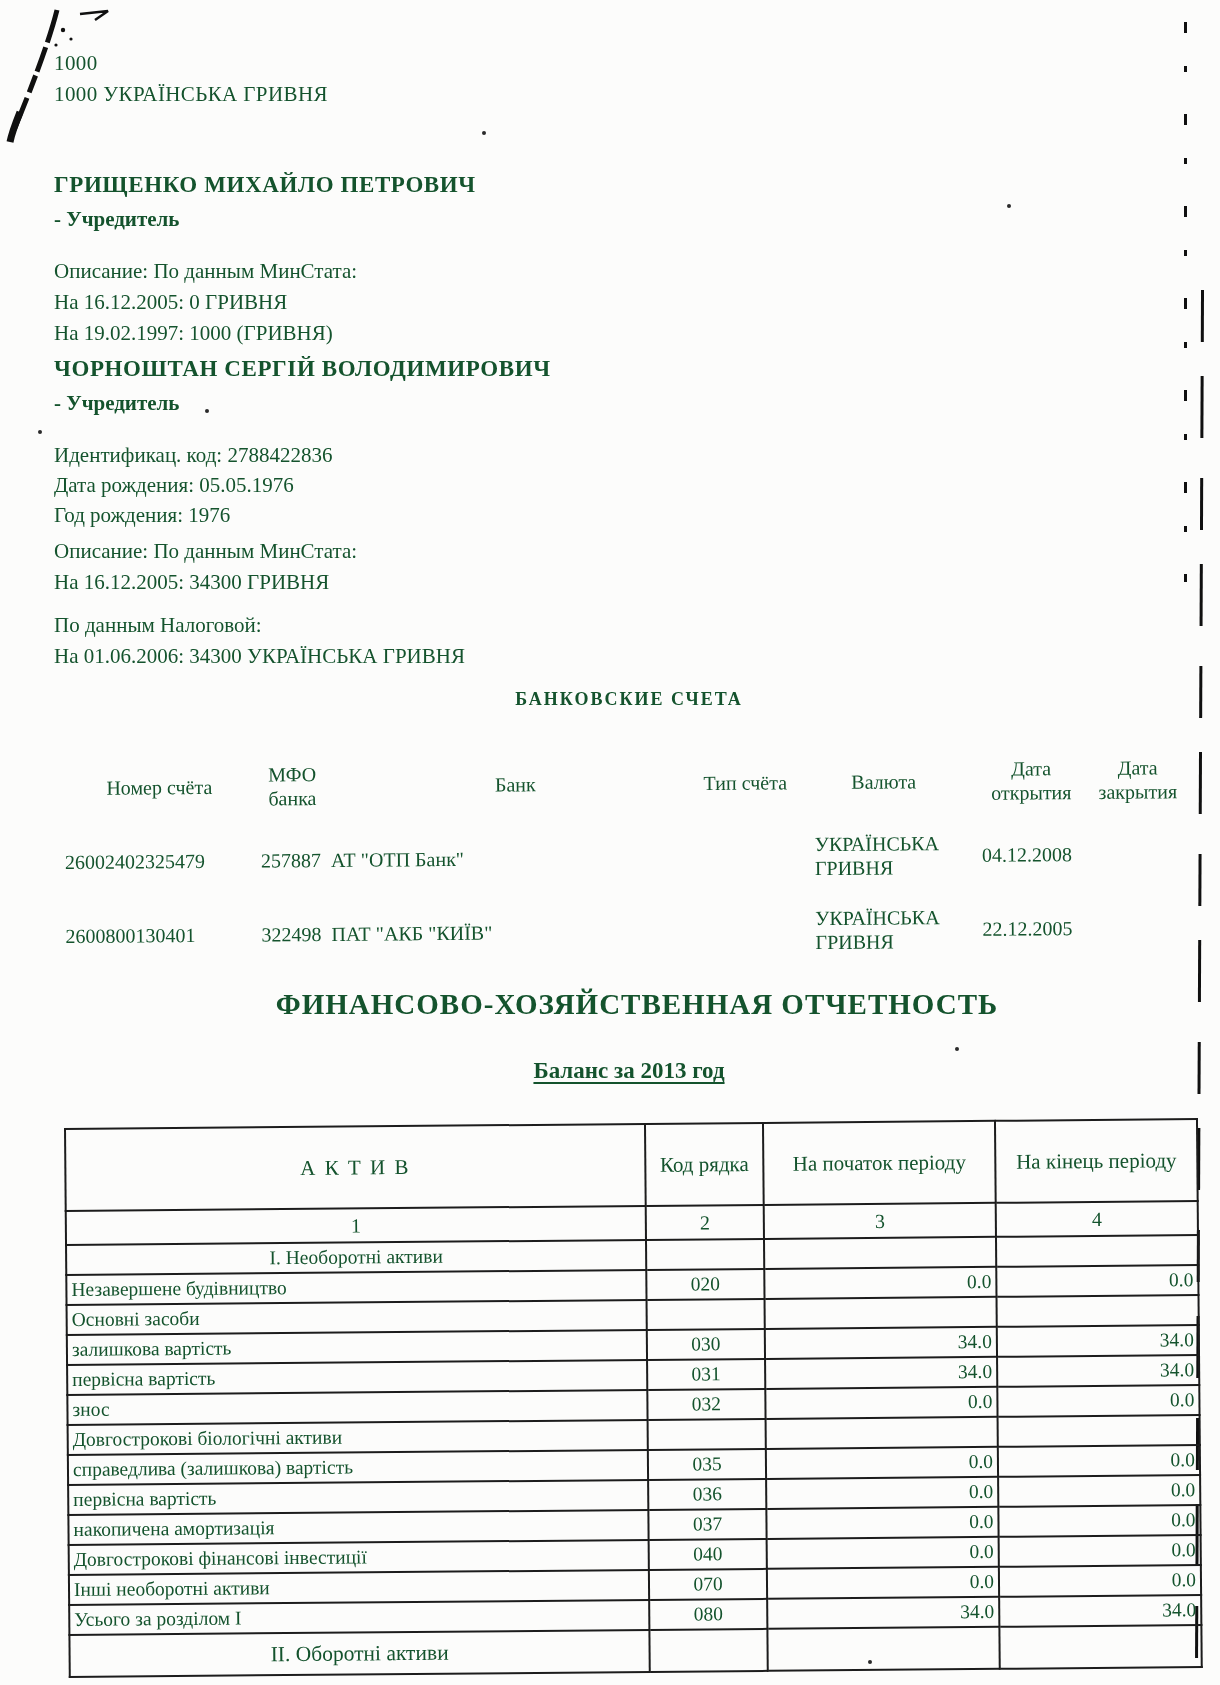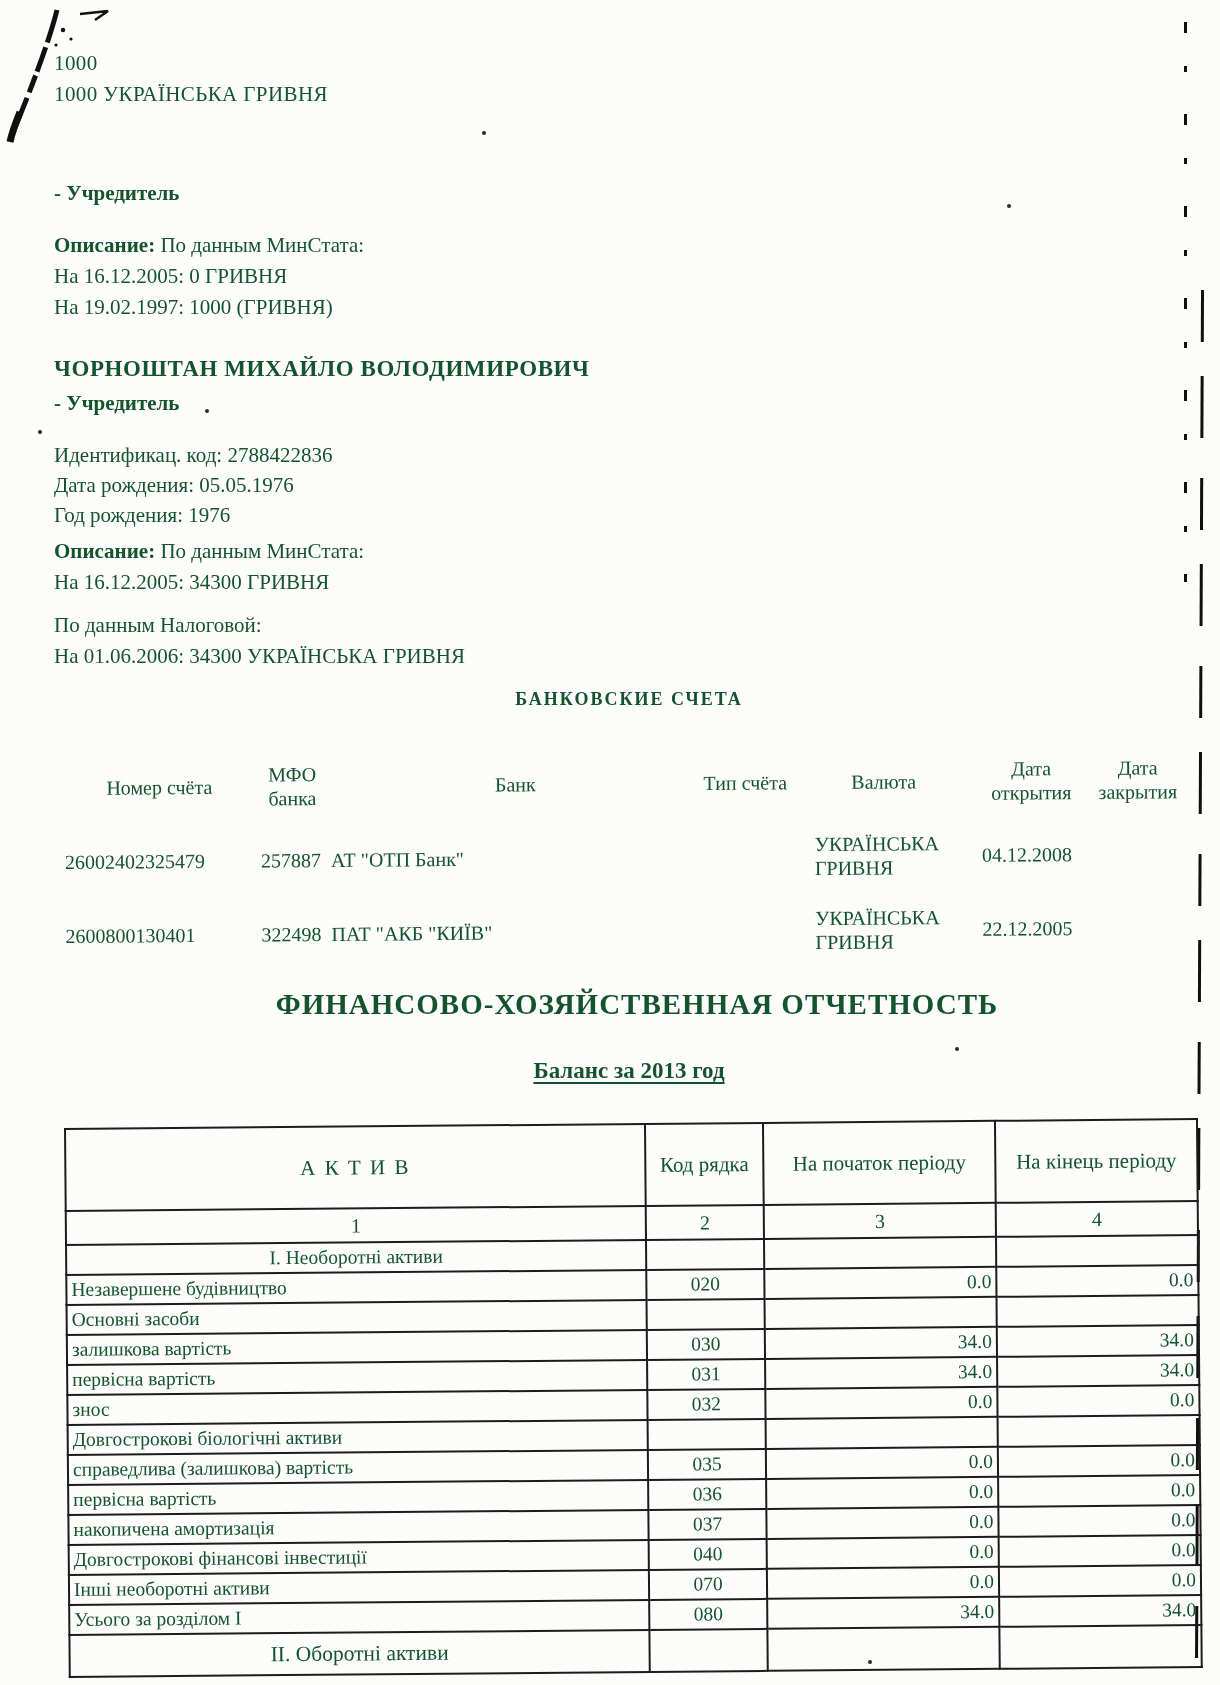--- a/index.html
+++ b/index.html
@@ -2,21 +2,21 @@
 <html><head>
 <meta charset="utf-8">
 <style>
   html,body { margin:0; padding:0; background:#e8e8e8; }
   .page {
     position:relative; width:1220px; height:1685px; margin:0 auto;
     background:#fcfcfb; color:#14532d; overflow:hidden;
     font-family:"Liberation Serif","DejaVu Serif",serif;
   }
   .abs { position:absolute; }
-  .b { font-weight:bold; }
+  .b { font-weight:normal; }
   
   .codes { left:54px; top:48px; font-size:21px; line-height:31px; letter-spacing:0.4px; }
   
   .founder-name { font-size:23px; font-weight:bold; letter-spacing:0.6px; white-space:nowrap; }
   .founder-role { font-size:21px; font-weight:bold; margin-top:9px; }
   .f1 { left:54px; top:172px; }
   .f2 { left:54px; top:356px; }
   .plain { font-size:21px; line-height:30px; }
   .desc { margin-top:24px; font-size:21px; line-height:31px; }
   .f2 .details { margin-top:24px; }
@@ -93,30 +93,31 @@
   <div class="abs dot" style="left:955px;top:1047px"></div>
   <div class="abs dot" style="left:868px;top:1660px"></div>
   <div class="abs dot" style="left:38px;top:430px"></div>
 
   <div class="abs codes">
     <div>1000</div>
     <div>1000 УКРАЇНСЬКА ГРИВНЯ</div>
   </div>
 
   <div class="abs f1">
+    <div class="founder-name">ГРИЩЕНКО МИХАЙЛО ПЕТРОВИЧ</div>
     <div class="founder-role">- Учредитель</div>
     <div class="desc">
       <div><span class="b">Описание:</span> <span>По данным МинСтата:</span></div>
       <div>На 16.12.2005: 0 ГРИВНЯ</div>
       <div>На 19.02.1997: 1000 (ГРИВНЯ)</div>
     </div>
   </div>
 
   <div class="abs f2">
-    <div class="founder-name">ЧОРНОШТАН МИХАЙЛО ВОЛОДИМИРОВИЧ</div>
+    <div class="founder-name">ЧОРНОШТАН СЕРГІЙ ВОЛОДИМИРОВИЧ</div>
     <div class="founder-role">- Учредитель</div>
     <div class="details plain">
       <div>Идентификац. код: 2788422836</div>
       <div>Дата рождения: 05.05.1976</div>
       <div>Год рождения: 1976</div>
     </div>
     <div class="desc">
       <div><span class="b">Описание:</span> <span>По данным МинСтата:</span></div>
       <div>На 16.12.2005: 34300 ГРИВНЯ</div>
     </div>

